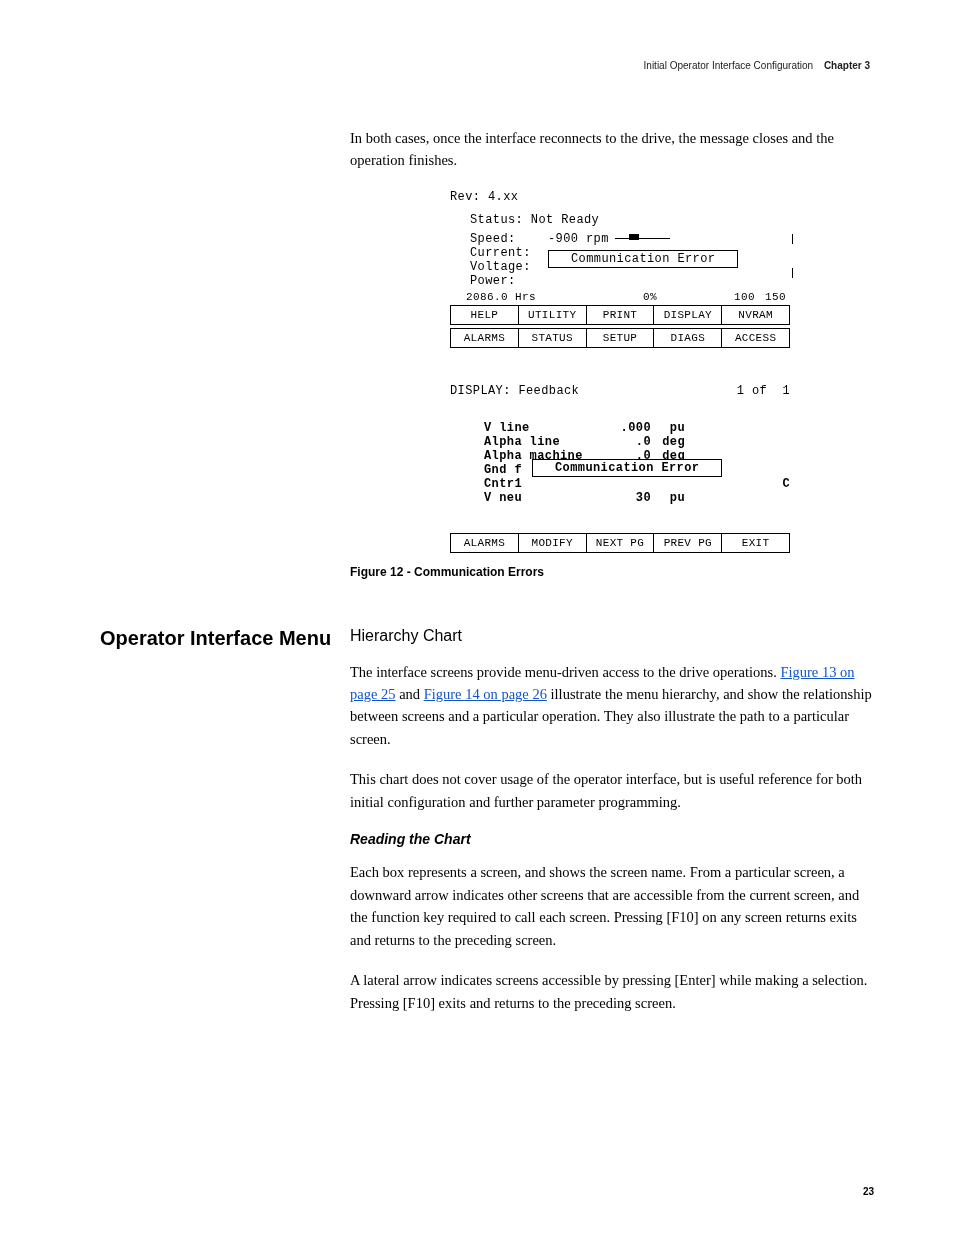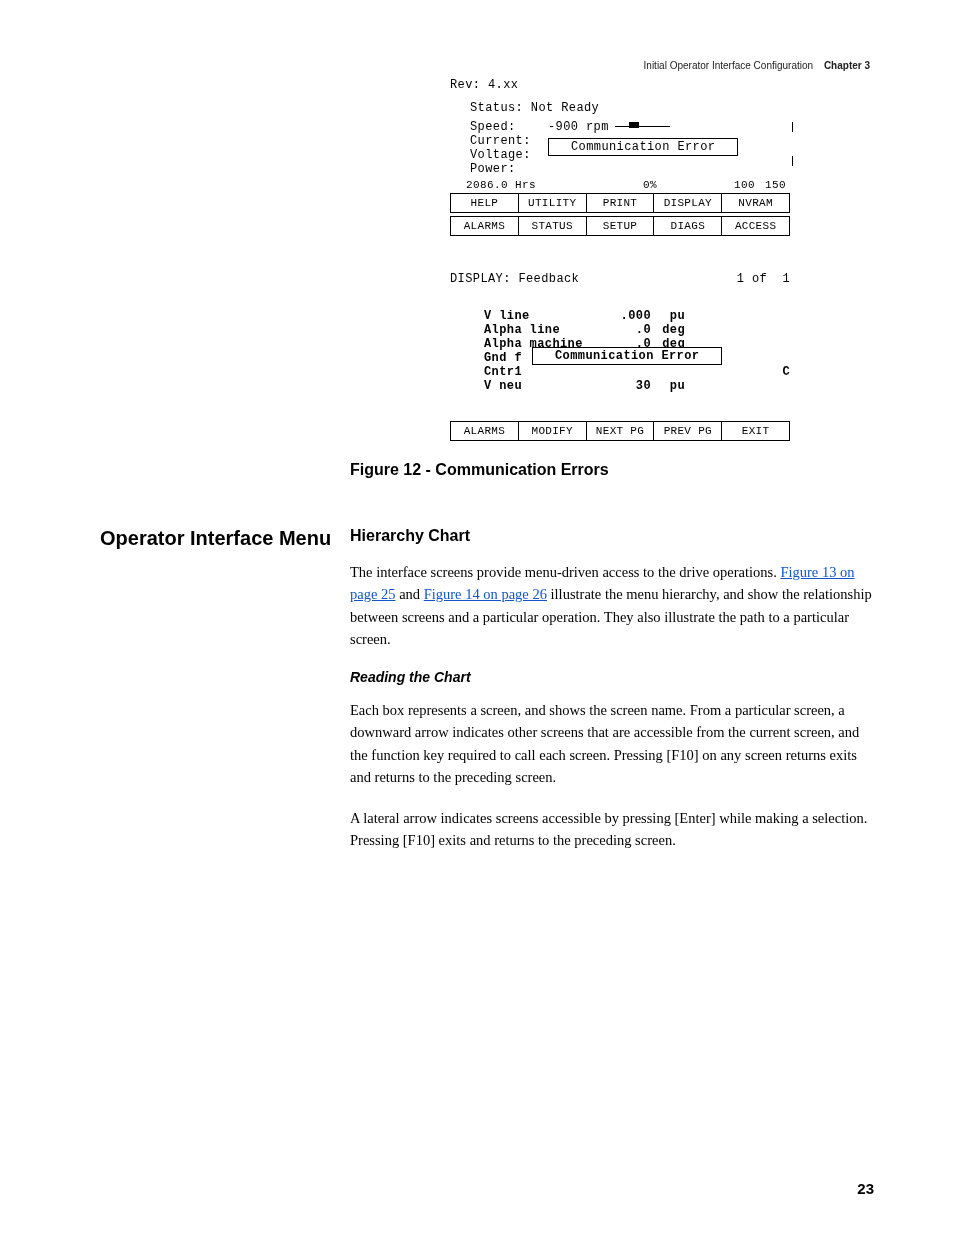--- a/index.html
+++ b/index.html
@@ -71,38 +71,38 @@
   .term-srow { display: flex; align-items: baseline; }
   .term-label { width: 78px; }
   .percent-line { display: flex; justify-content: space-between; margin-top: 3px; font-size: 11px; }
   .feedback-row { display: flex; white-space: pre; }
   .fb-name { width: 125px; }
   .fb-val { width: 42px; text-align: right; }
   .fb-unit { width: 34px; text-align: right; }
   .caption {
     font-family: Arial, Helvetica, sans-serif;
     font-weight: bold;
-    font-size: 16px;
+    font-size: 12px;
     margin-left: 250px;
-    margin-top: 20px;
+    margin-top: 12px;
   }
   .two-col {
     display: flex;
     margin-top: 48px;
   }
   .left-heading {
     width: 250px;
     font-family: Arial, Helvetica, sans-serif;
     font-weight: bold;
     font-size: 20px;
   }
   .right-col { flex: 1; width: 530px; }
   .h2 {
     font-family: Arial, Helvetica, sans-serif;
-    font-weight: bold;
+    font-weight: normal;
     font-size: 16px;
     margin-bottom: 16px;
   }
   .para {
     font-size: 14.5px;
     line-height: 1.55;
     margin-bottom: 18px;
   }
   .link { color: #1155cc; text-decoration: underline; }
   .h3 {
@@ -120,38 +120,39 @@
     text-align: center;
     font-family: Arial, Helvetica, sans-serif;
     font-size: 10.5px;
     color: #000;
   }
   .page-num {
     position: absolute;
     bottom: 38px;
     right: 80px;
     font-family: Arial, Helvetica, sans-serif;
-    font-size: 15px;
+    font-size: 10px;
     font-weight: bold;
   }
   .tick { position:absolute; width:1px; height:10px; background:#000; }
   .speed-bar { position: relative; display:inline-block; width: 55px; height: 8px; vertical-align: middle; margin-left: 6px;}
   .speed-bar .axis { position:absolute; top:4px; left:0; right:0; border-top:1px solid #000; }
   .speed-bar .mk { position:absolute; top:0; width:10px; height:6px; background:#000; }
 </style>
 </head>
 <body>
 
 <div class="page">
 
   <div class="header-right">
     <span>Initial Operator Interface Configuration</span>
     <span class="header-chapter">Chapter 3</span>
   </div>
 
+  <div class="intro">In both cases, once the interface reconnects to the drive, the message closes and the operation finishes.</div>
 
   <div class="terminal">
     <div class="term-line">Rev: 4.xx</div>
     <div style="height:8px"></div>
     <div class="term-body">
       <div class="term-line" style="margin-left:16px">Status: Not Ready</div>
       <div style="margin-left:16px; margin-top:4px; position:relative;">
         <div class="term-srow">
           <span class="term-label">Speed:</span>
           <span>-900 rpm</span>
@@ -227,20 +228,21 @@
 
   <div class="caption">Figure 12 - Communication Errors</div>
 
   <div class="two-col">
     <div class="left-heading">Operator Interface Menu</div>
     <div class="right-col">
       <div class="h2">Hierarchy Chart</div>
       <div class="para">
         <span>The interface screens provide menu-driven access to the drive operations. </span><a class="link">Figure 13 on page 25</a><span> and </span><a class="link">Figure 14 on page 26</a><span> illustrate the menu hierarchy, and show the relationship between screens and a particular operation. They also illustrate the path to a particular screen.</span>
       </div>
+      <div class="para">This chart does not cover usage of the operator interface, but is useful reference for both initial configuration and further parameter programming.</div>
       <div class="h3">Reading the Chart</div>
       <div class="para">Each box represents a screen, and shows the screen name. From a particular screen, a downward arrow indicates other screens that are accessible from the current screen, and the function key required to call each screen. Pressing [F10] on any screen returns exits and returns to the preceding screen.</div>
       <div class="para">A lateral arrow indicates screens accessible by pressing [Enter] while making a selection. Pressing [F10] exits and returns to the preceding screen.</div>
     </div>
   </div>
 
   <div class="page-num">23</div>
 </div>
 
 </body></html>

